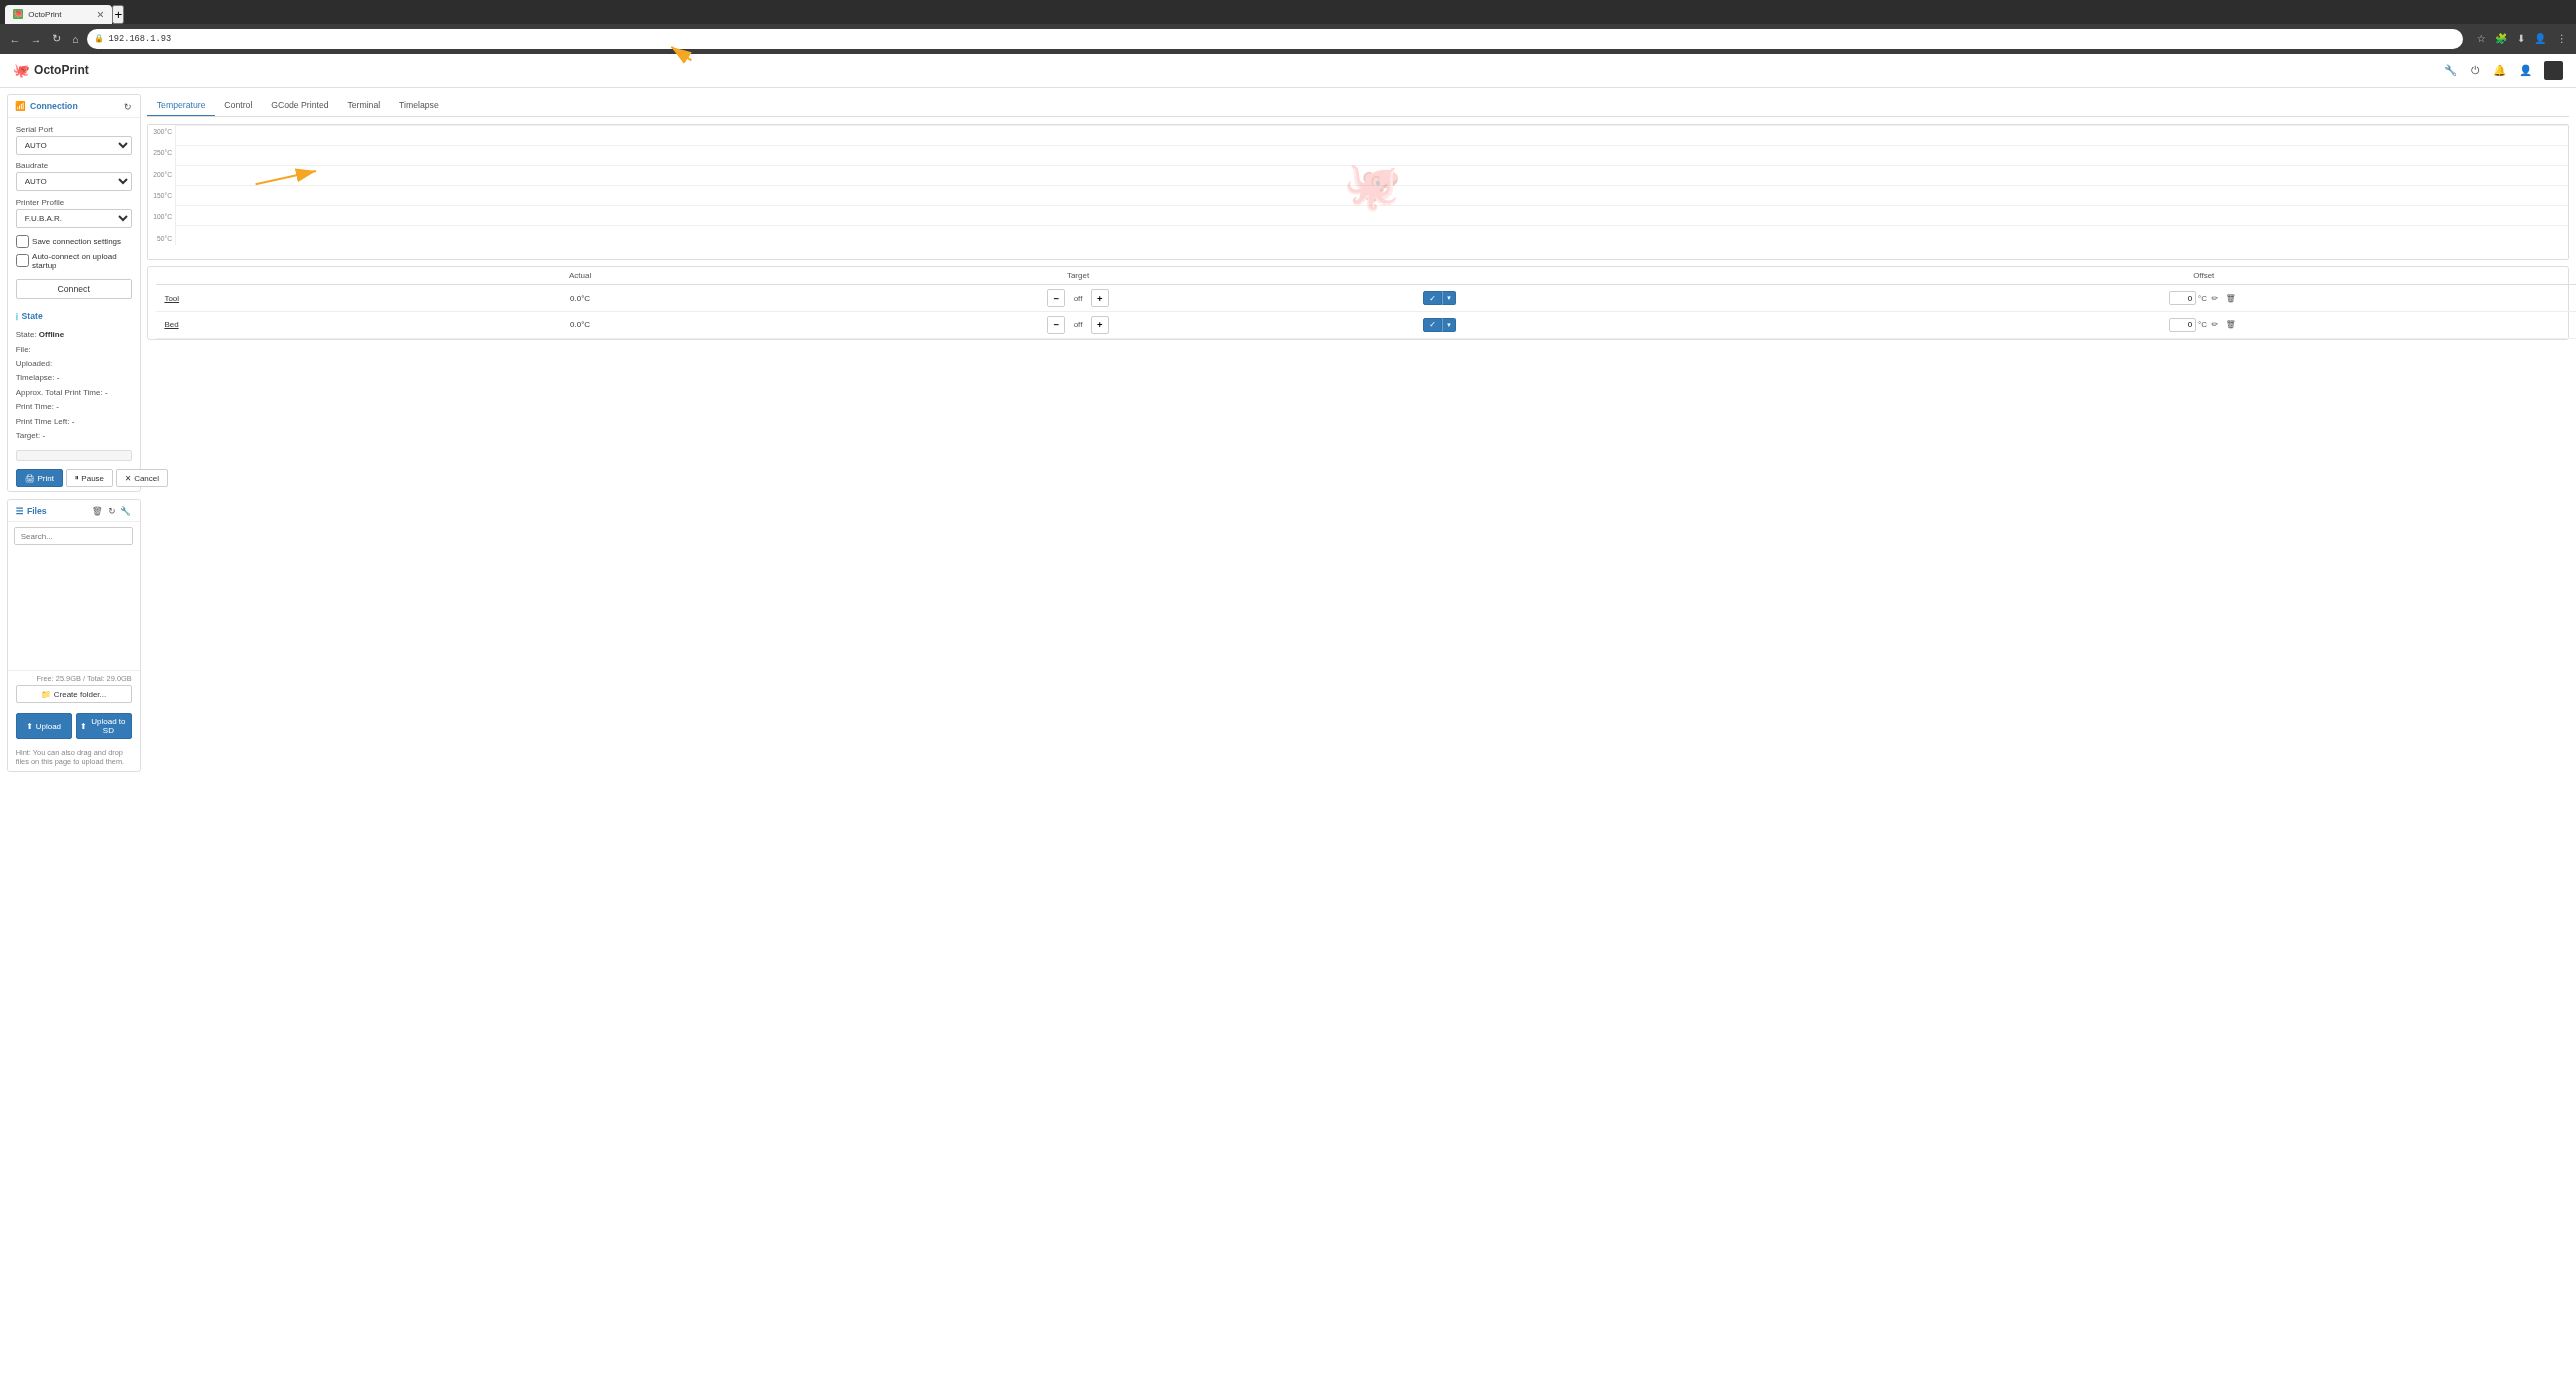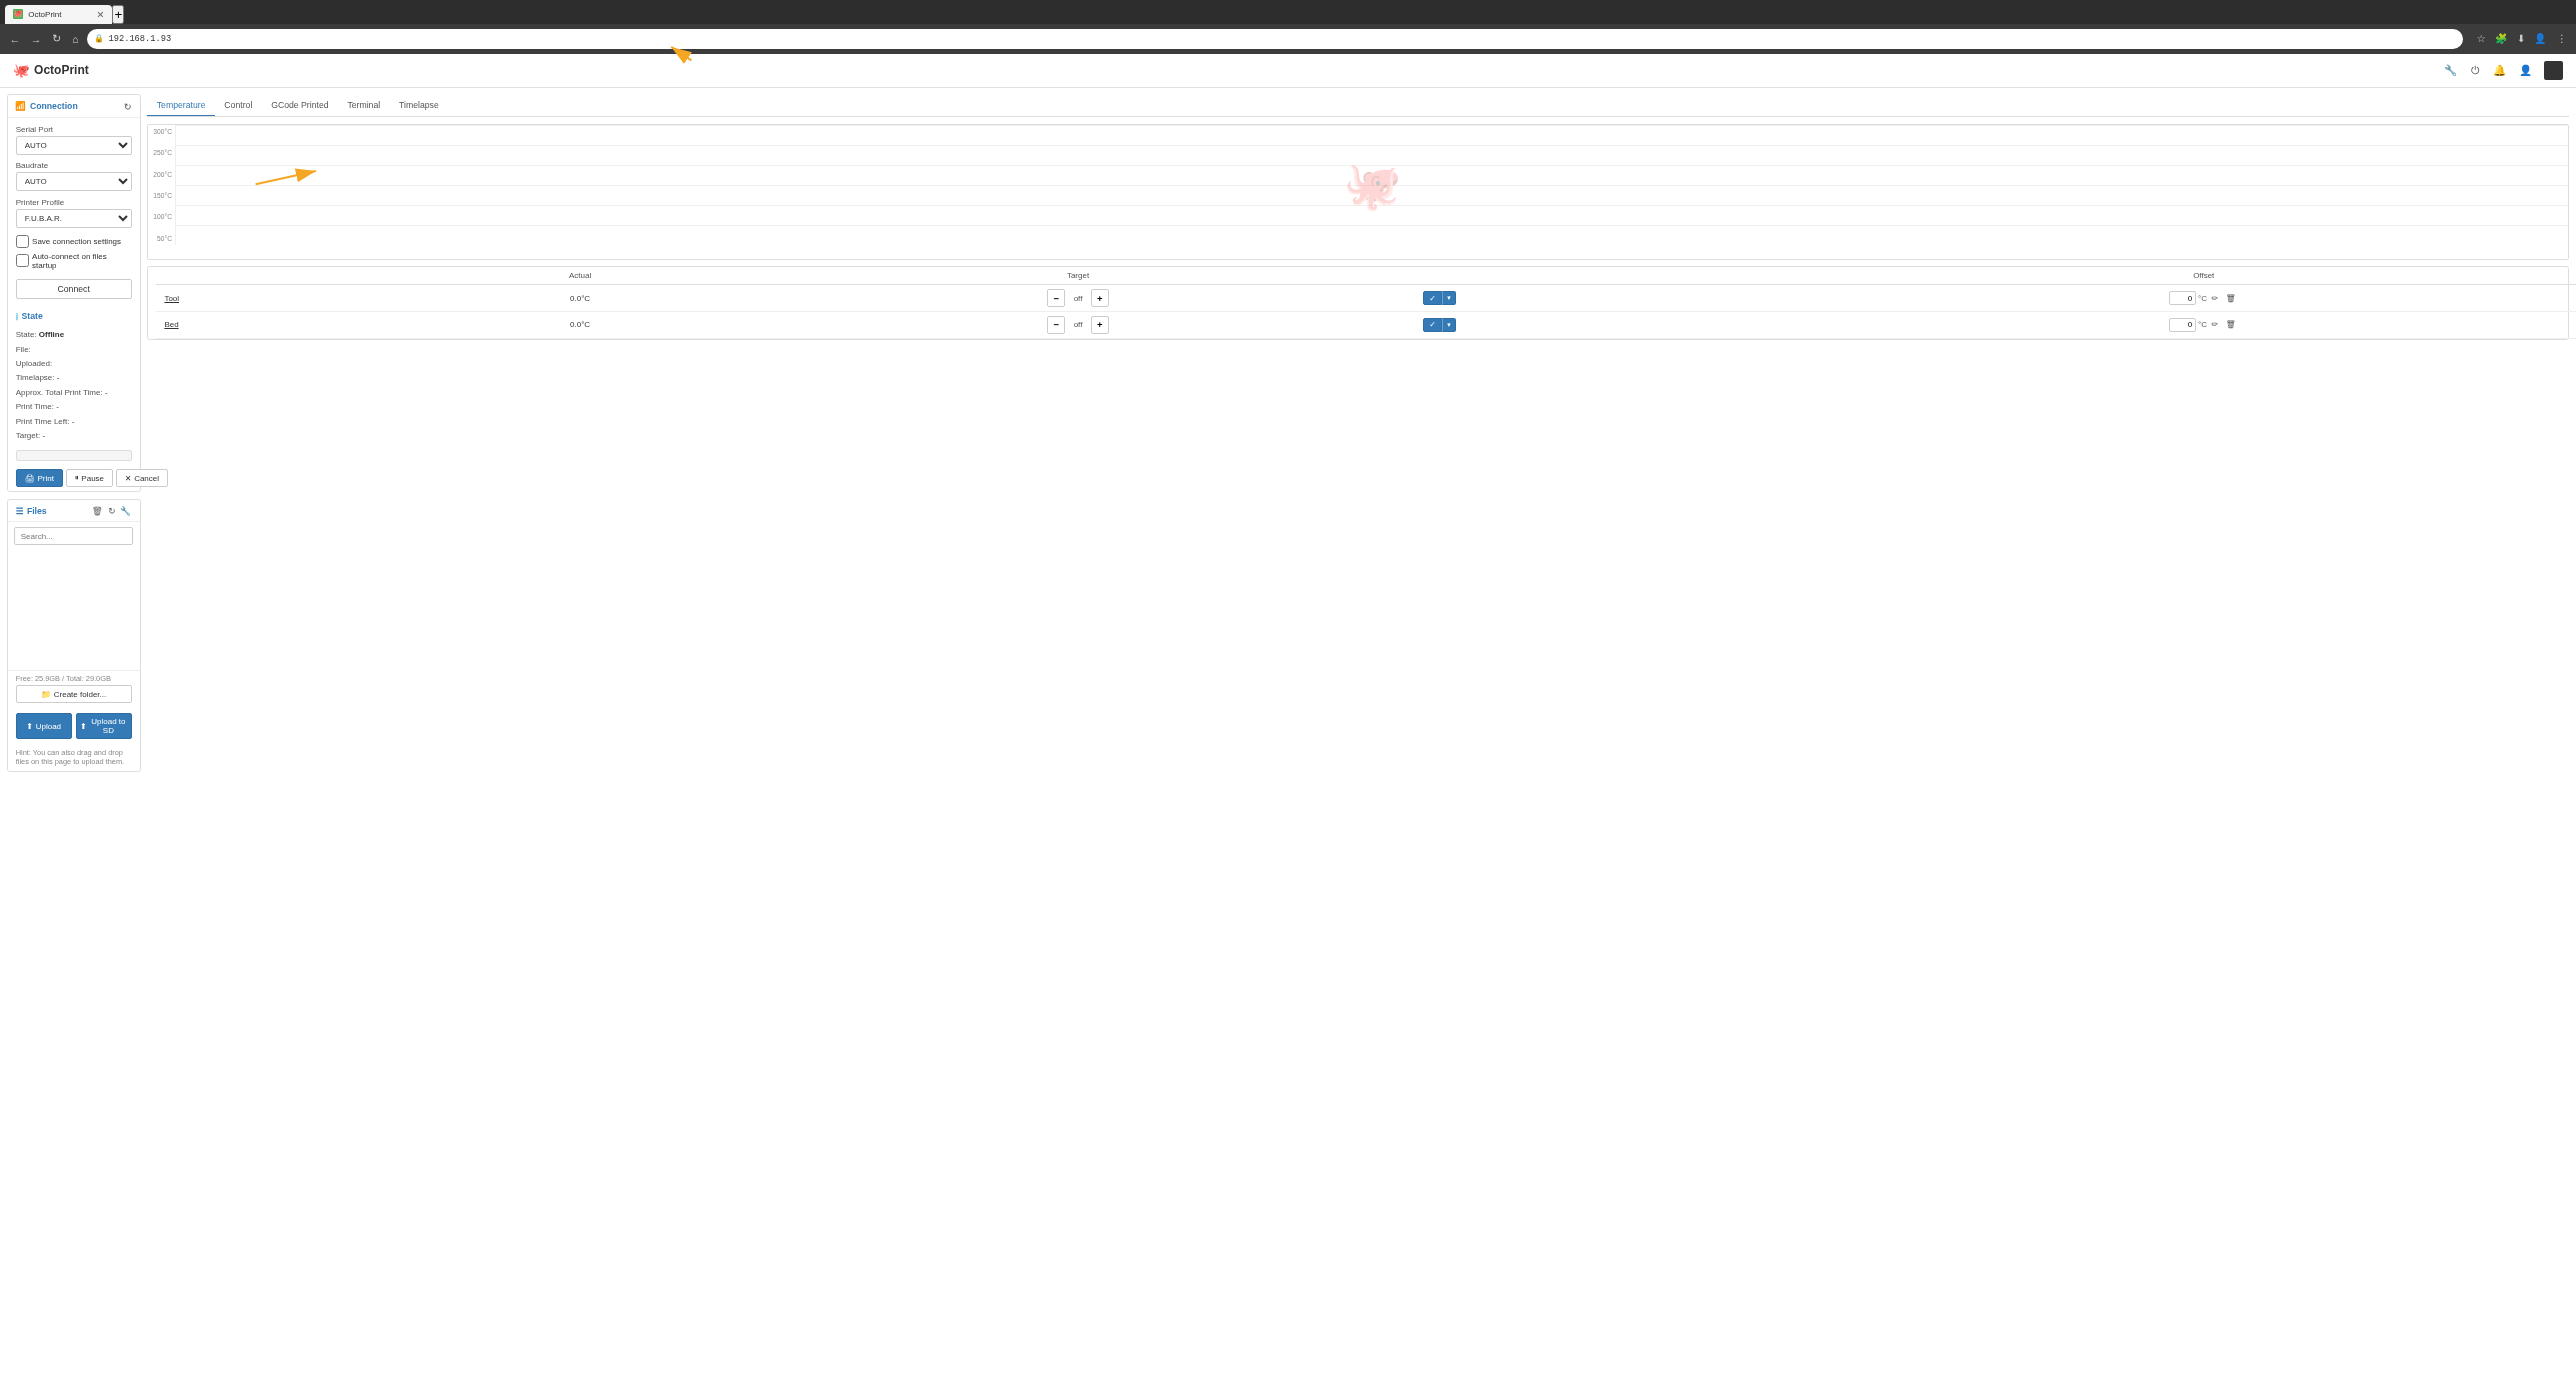--- a/index.html
+++ b/index.html
@@ -64,21 +64,21 @@
     .progress-bar-fill { height: 100%; background: #337ab7; width: 0%; }
 
     
     .files-header { display: flex; align-items: center; justify-content: space-between; padding: 5.4px 8px; border-bottom: 0.7px solid #eee; }
     .files-title { display: flex; align-items: center; gap: 3.4px; font-weight: bold; font-size: 8.7px; color: #337ab7; }
     .files-icons { display: flex; gap: 5.4px; }
     .files-icon-btn { background: none; border: none; cursor: pointer; color: #555; font-size: 8.7px; }
     .search-input { width: 100%; padding: 2.7px 5.4px; border: 0.7px solid #ccc; border-radius: 2px; font-size: 8px; height: 17.4px; }
     .search-container { padding: 5.4px 6.7px; }
     .files-list { height: 121px; overflow-y: auto; border-bottom: 0.7px solid #eee; }
-    .files-footer { padding: 2.7px 8px; font-size: 7.4px; color: #888; text-align: left; }
+    .files-footer { padding: 2.7px 8px; font-size: 7.4px; color: #888; text-align: right; }
     .files-actions { display: flex; gap: 4px; padding: 5.4px 8px; }
     .btn-upload { flex: 1; padding: 3.4px; font-size: 8px; background: #337ab7; color: #fff; border: 0.7px solid #2e6da4; border-radius: 2px; cursor: pointer; display: flex; align-items: center; justify-content: center; gap: 2.7px; }
     .btn-upload-sd { flex: 1; padding: 3.4px; font-size: 8px; background: #337ab7; color: #fff; border: 0.7px solid #2e6da4; border-radius: 2px; cursor: pointer; display: flex; align-items: center; justify-content: center; gap: 2.7px; }
     .btn-create-folder { width: 100%; padding: 3.4px; font-size: 8px; background: #fff; color: #333; border: 0.7px solid #ccc; border-radius: 2px; cursor: pointer; display: flex; align-items: center; justify-content: center; gap: 2.7px; margin: 0 8px 4px; width: calc(100% - 16px); }
     .hint-text { padding: 2.7px 8px 5.4px; font-size: 7.4px; color: #888; }
 
     
     .tabs-bar { display: flex; border-bottom: 0.7px solid #ddd; margin-bottom: 6.7px; align-items: flex-end; }
     .tab-item { padding: 5.4px 9.4px; font-size: 8.7px; cursor: pointer; color: #555; border-bottom: 1.3px solid transparent; }
     .tab-item.active { color: #337ab7; border-bottom-color: #337ab7; }
@@ -192,21 +192,21 @@
             <select class="form-select">
               <option>F.U.B.A.R.</option>
             </select>
           </div>
           <div class="checkbox-group">
             <input type="checkbox" id="save-connection" style="">
             <label for="save-connection">Save connection settings</label>
           </div>
           <div class="checkbox-group">
             <input type="checkbox" id="auto-connect" style="">
-            <label for="auto-connect">Auto-connect on files startup</label>
+            <label for="auto-connect">Auto-connect on upload startup</label>
           </div>
           <button class="btn-connect">Connect</button>
         </div>
 
         <div class="state-header">
           <span class="state-info-icon">ℹ</span>
           <span>State</span>
         </div>
         <div class="state-body">
           <div>

